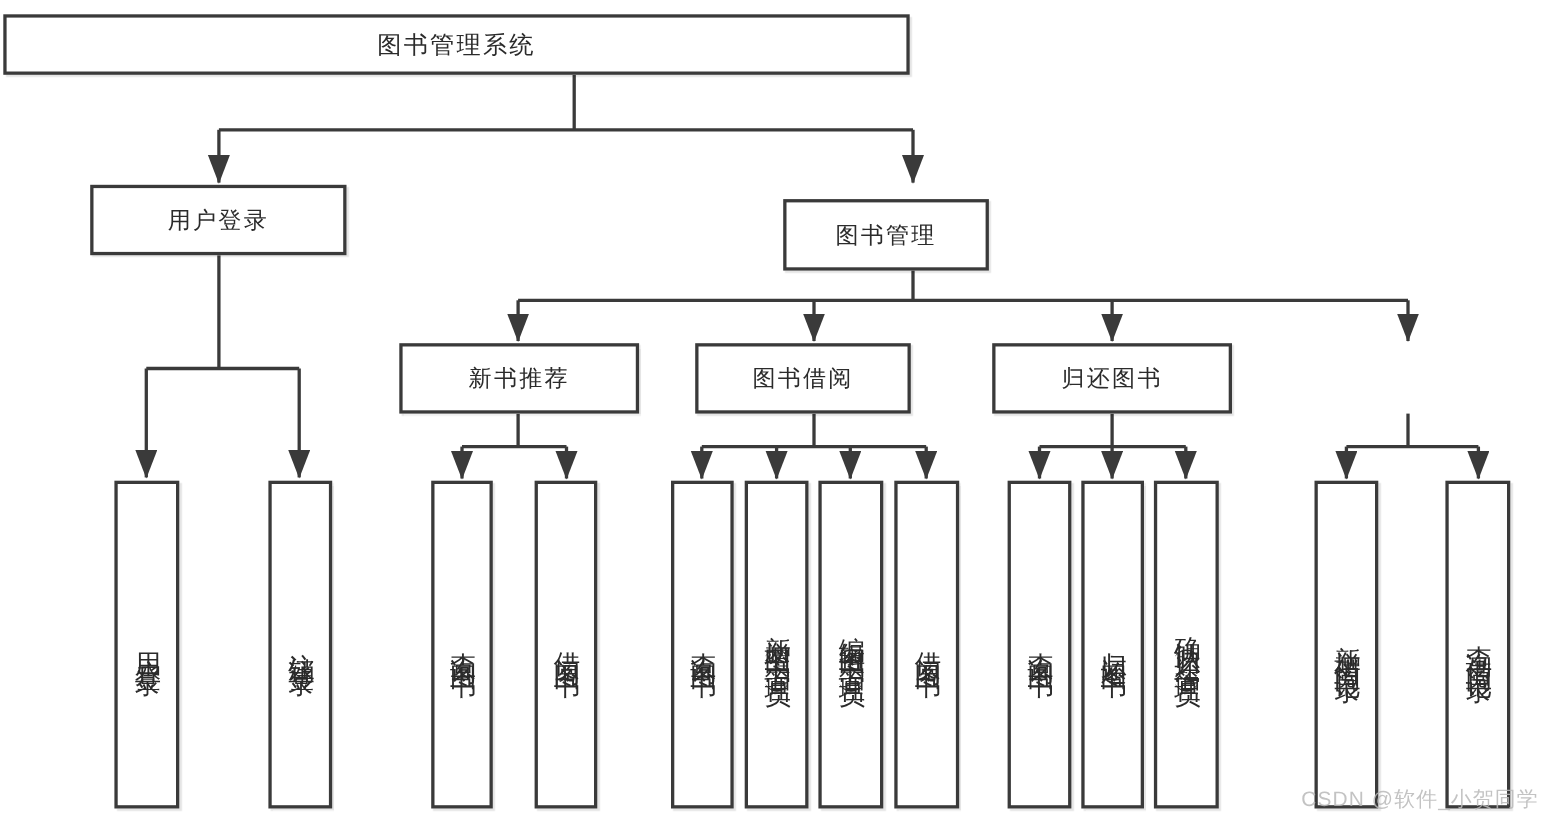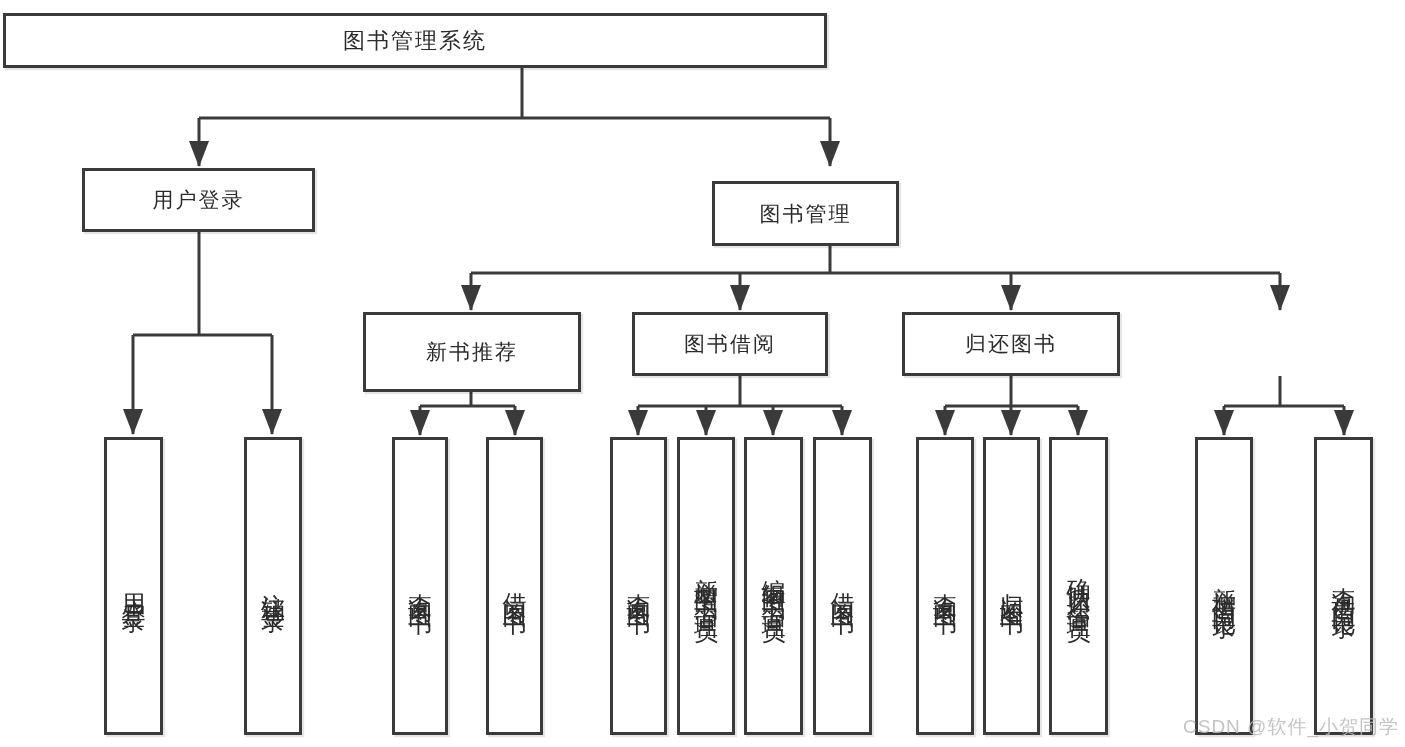--- a/index.html
+++ b/index.html
@@ -138,21 +138,21 @@
   </svg>
 
   <div class="box hbox root-box" style="left:3px; top:13px; width:824px; height:55px;">图书管理系统</div>
 
   <div class="box hbox" style="left:82px; top:168px; width:233px; height:64px;">用户登录</div>
   <div class="box hbox" style="left:712px; top:168px; width:187px; height:65px;margin-top:13px;">图书管理</div>
 
   <div class="box vbox" style="left:104px; top:437px; width:59px; height:298px;">用户登录</div>
   <div class="box vbox" style="left:244px; top:437px; width:58px; height:298px;">注销登录</div>
 
-  <div class="box hbox" style="left:363px; top:312px; width:218px; height:80px;">新书推荐</div>
+  <div class="box hbox" style="left:363px; top:312px; width:218px; height:64px;">新书推荐</div>
   <div class="box hbox" style="left:632px; top:312px; width:196px; height:64px;">图书借阅</div>
   <div class="box hbox" style="left:902px; top:312px; width:218px; height:64px;">归还图书</div>
 
   <div class="box vbox" style="left:392px; top:437px; width:56px; height:298px;">查询图书</div>
   <div class="box vbox" style="left:486px; top:437px; width:57px; height:298px;">借阅图书</div>
 
   <div class="box vbox" style="left:610px; top:437px; width:57px; height:298px;">查询图书</div>
   <div class="box vbox" style="left:677px; top:437px; width:58px; height:298px;">新增图书（管理员）</div>
   <div class="box vbox" style="left:744px; top:437px; width:59px; height:298px;">编辑图书（管理员）</div>
   <div class="box vbox" style="left:813px; top:437px; width:59px; height:298px;">借阅图书</div>

